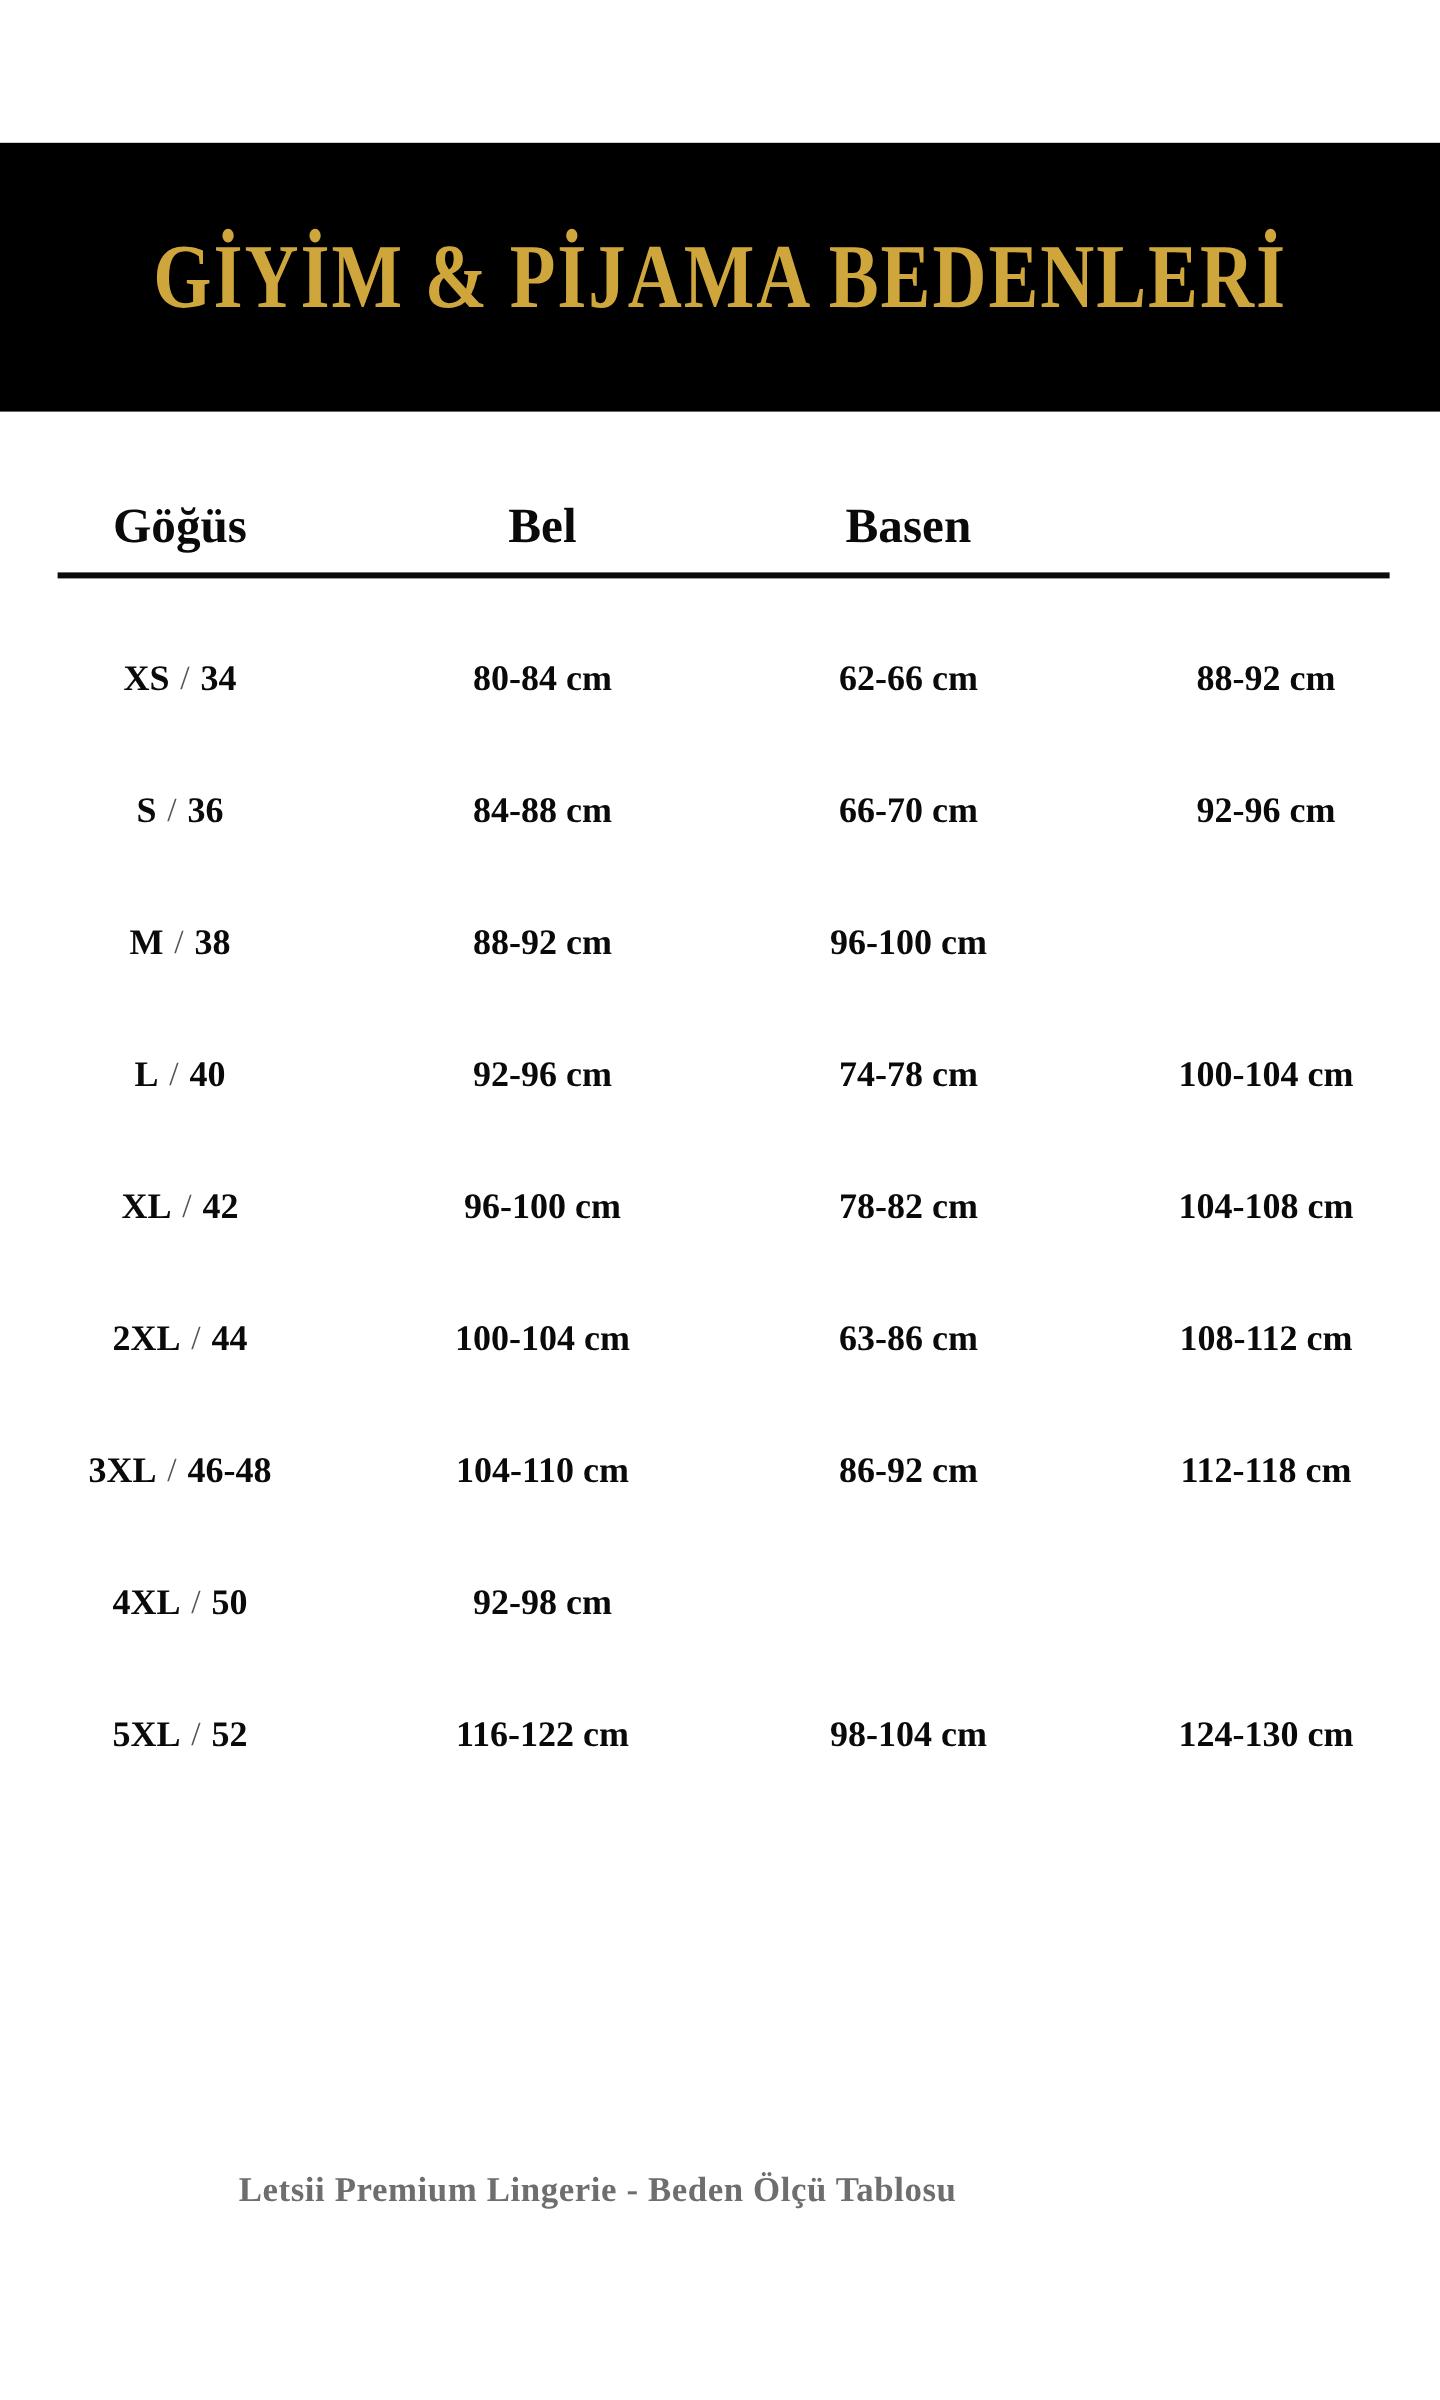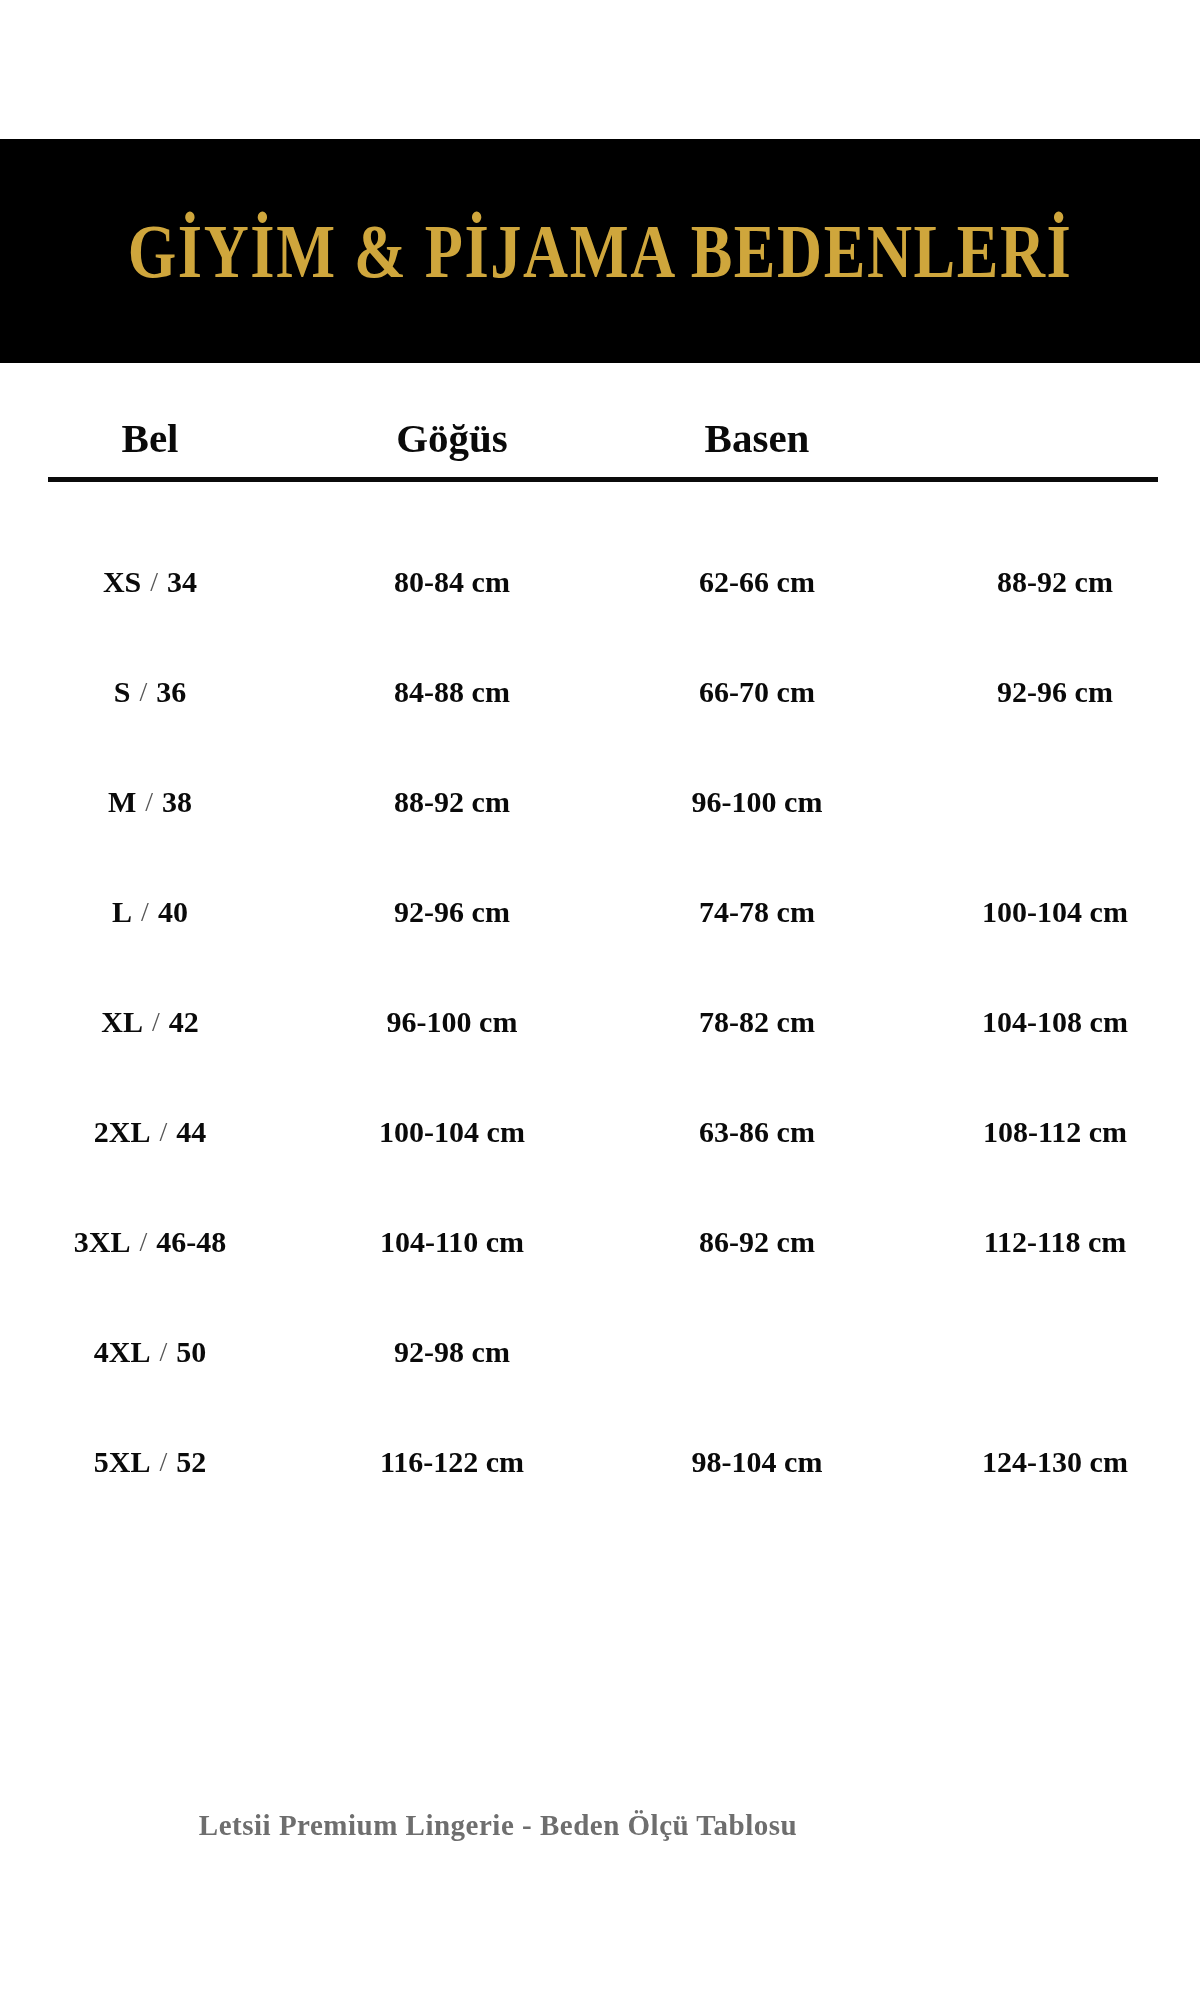--- a/index.html
+++ b/index.html
@@ -10,21 +10,21 @@
     font-family: "Liberation Serif", "DejaVu Serif", serif;
     color: #0a0a0a;
     overflow: hidden;
   }
 
   
   .banner {
     position: absolute; top: 119px; left: 0;
     width: 1200px; height: 224px;
     background: #000000;
-    display: flex; align-items: center; justify-content: center; margin-top: 20px;
+    display: flex; align-items: center; justify-content: center;
   }
   .banner h1 {
     color: #CFA63C;
     font-size: 76px;
     font-weight: bold;
     letter-spacing: 2px;
     white-space: nowrap;
     transform: scaleX(0.82);
     transform-origin: center;
   }
@@ -38,21 +38,21 @@
   }
   .thead .hcell {
     display: flex; align-items: center; justify-content: center;
     font-size: 41px; font-weight: bold;
   }
   .header-rule {
     position: absolute; top: 477px; left: 48px;
     width: 1110px; height: 5px;
     background: #0b0b0b;
   }
-  .tbody { position: absolute; top: 516px; left: 0; width: 1144px; }
+  .tbody { position: absolute; top: 500px; left: 0; width: 1144px; }
   .row {
     position: relative;
     height: 110px;
     display: grid;
     grid-template-columns: 300px 304px 306px 290px;
   }
   .row.striped::before {
     content: "";
     position: absolute; top: 0; bottom: 0; left: 30px; right: 28px;
     background: #F2F2F0;
@@ -82,22 +82,22 @@
   }
 </style>
 </head>
 <body>
 
 <div class="banner">
   <h1>GİYİM &amp; PİJAMA BEDENLERİ</h1>
 </div>
 
 <div class="thead">
+  <div class="hcell">Göğüs</div>
   <div class="hcell">Bel</div>
-  <div class="hcell">Göğüs</div>
   <div class="hcell">Basen</div>
 </div>
 
 <div class="header-rule"></div>
 
 <div class="tbody" id="tbody">
     <div class="row striped">
       <div class="cell">
         <span>XS</span>
         <span class="sep">/</span>

